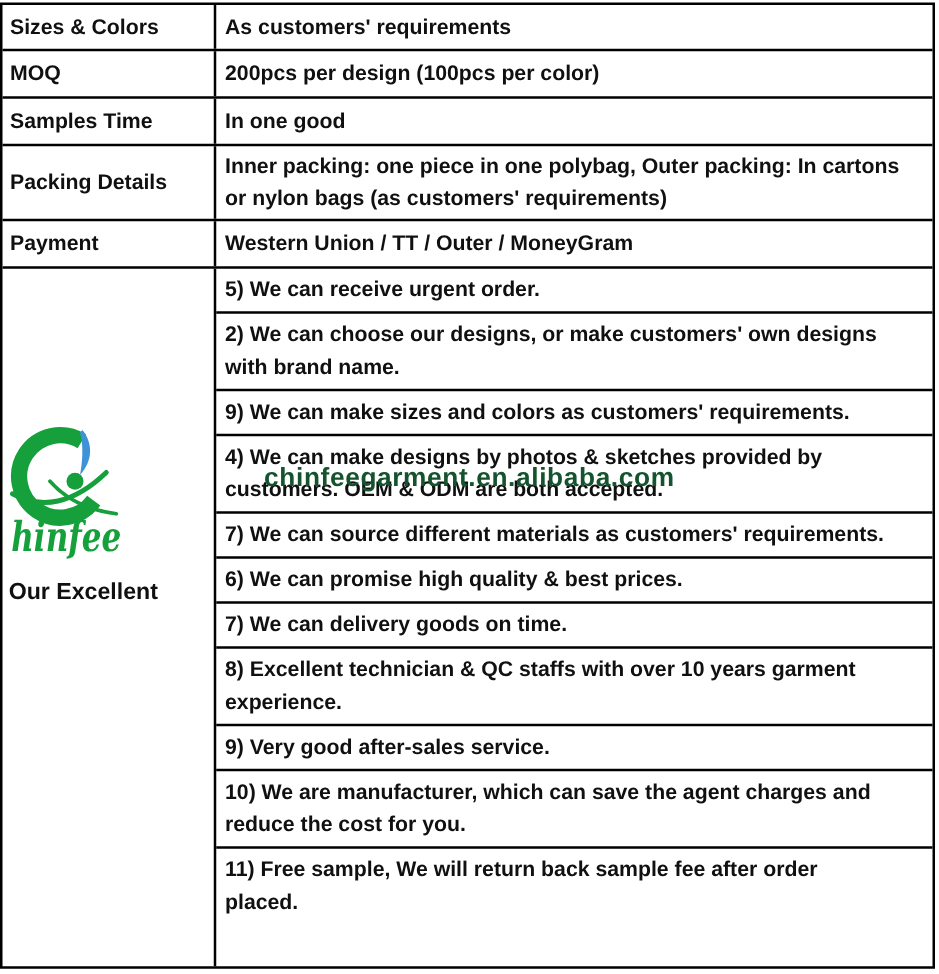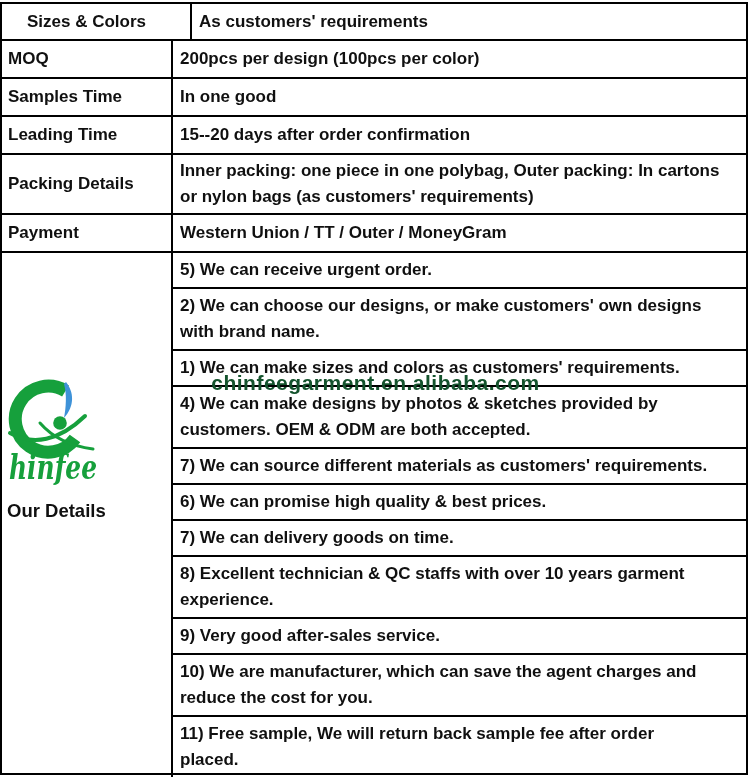--- a/index.html
+++ b/index.html
@@ -38,21 +38,21 @@
   .value-cell {
     flex: 1 1 auto;
     display: flex;
     align-items: center;
     padding: 4px 2px 4px 7px;
     font-size: 17px;
     line-height: 26px;
     white-space: pre-wrap;
   }
   .h38 { height: 38px; }
-  .h37 { height: 37px; padding-left: 19px; }
+  .h37 { height: 37px; }
   .h60 { height: 60px; }
   .services-row {
     flex: 1 1 auto;
     border-bottom: none;
   }
   .services-left {
     width: 171px;
     flex: 0 0 171px;
     border-right: 2px solid #000;
     position: relative;
@@ -117,24 +117,20 @@
   <div class="row h38">
     <div class="label-cell">MOQ</div>
     <div class="value-cell">200pcs per design (100pcs per color)</div>
   </div>
 
   <div class="row h38">
     <div class="label-cell">Samples Time</div>
     <div class="value-cell">In one good</div>
   </div>
 
-  <div class="row h38">
-    <div class="label-cell">Leading Time</div>
-    <div class="value-cell">15--20 days after order confirmation</div>
-  </div>
 
   <div class="row h60">
     <div class="label-cell">Packing Details</div>
     <div class="value-cell">Inner packing: one piece in one polybag, Outer packing: In cartons
 or nylon bags (as customers' requirements)</div>
   </div>
 
   <div class="row h38">
     <div class="label-cell">Payment</div>
     <div class="value-cell">Western Union / TT / Outer / MoneyGram</div>
@@ -150,27 +146,27 @@
           <path d="M 59 7 C 67 17 68 31 57 43 C 59 33 60 19 57 9 Z" fill="#3e92d8"></path>
 
           <circle cx="53" cy="48" r="6.8" fill="#16a03c"></circle>
 
           <path d="M 3 58 C 26 71 52 66 78 41" fill="none" stroke="#16a03c" stroke-width="4" stroke-linecap="round"></path>
           <path d="M 33 48 C 46 63 63 71 86 74" fill="none" stroke="#16a03c" stroke-width="3" stroke-linecap="round"></path>
 
           <text x="2" y="104" font-family="DejaVu Serif, serif" font-style="italic" font-weight="bold" font-size="33" fill="#16a03c" textLength="88" lengthAdjust="spacingAndGlyphs">hinfee</text>
         </svg>
       </div>
-      <div class="services-title">Our Details</div>
+      <div class="services-title">Our Excellent</div>
     </div>
     <div class="services-items">
       <div class="service-item">5) We can receive urgent order.</div>
       <div class="service-item">2) We can choose our designs, or make customers' own designs
 with brand name.</div>
-      <div class="service-item">1) We can make sizes and colors as customers' requirements.</div>
+      <div class="service-item">9) We can make sizes and colors as customers' requirements.</div>
       <div class="service-item">4) We can make designs by photos &amp; sketches provided by
 customers. OEM &amp; ODM are both accepted.</div>
       <div class="service-item">7) We can source different materials as customers' requirements.</div>
       <div class="service-item">6) We can promise high quality &amp; best prices.</div>
       <div class="service-item">7) We can delivery goods on time.</div>
       <div class="service-item">8) Excellent technician &amp; QC staffs with over 10 years garment
 experience.</div>
       <div class="service-item">9) Very good after-sales service.</div>
       <div class="service-item">10) We are manufacturer, which can save the agent charges and
 reduce the cost for you.</div>

